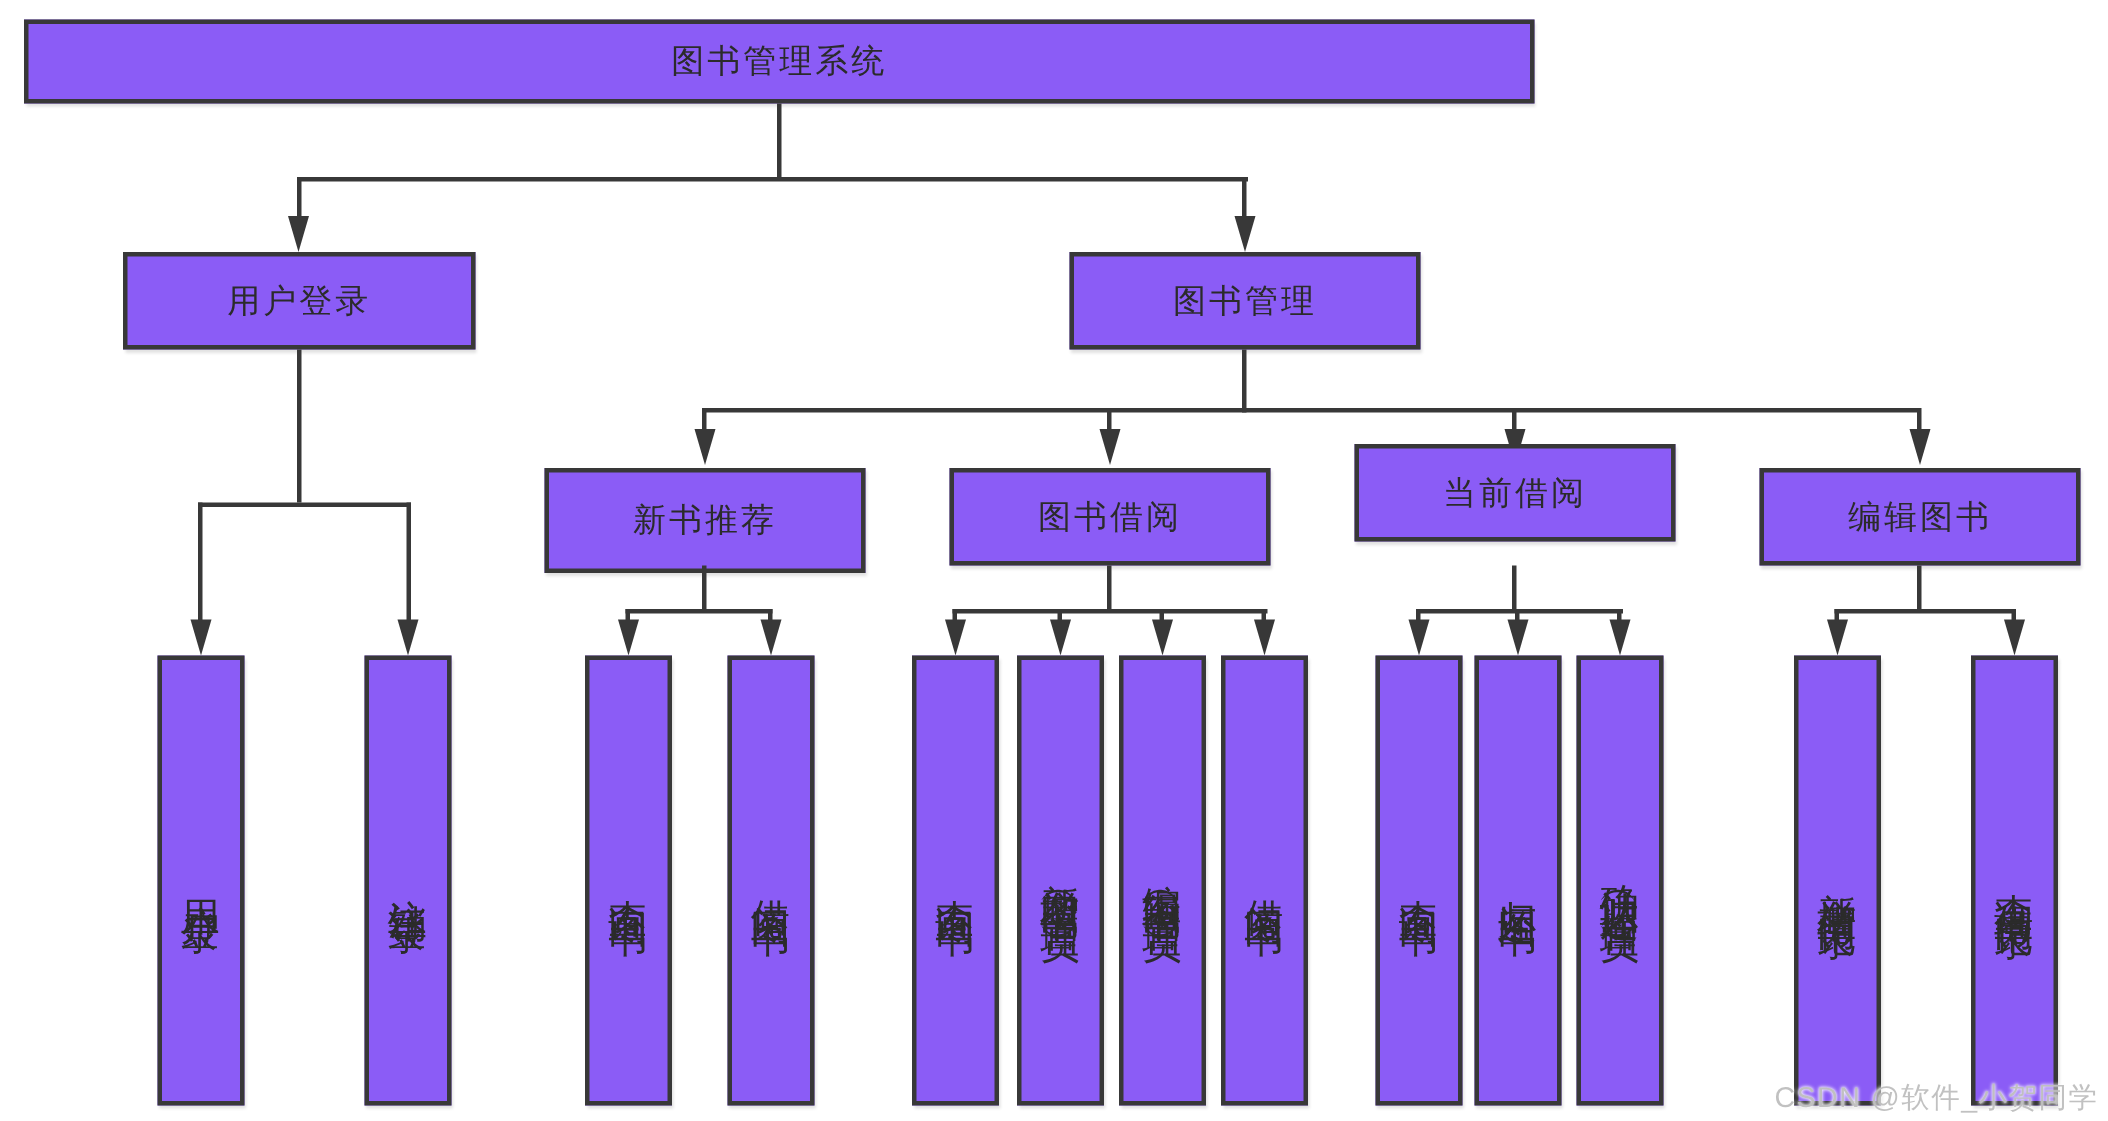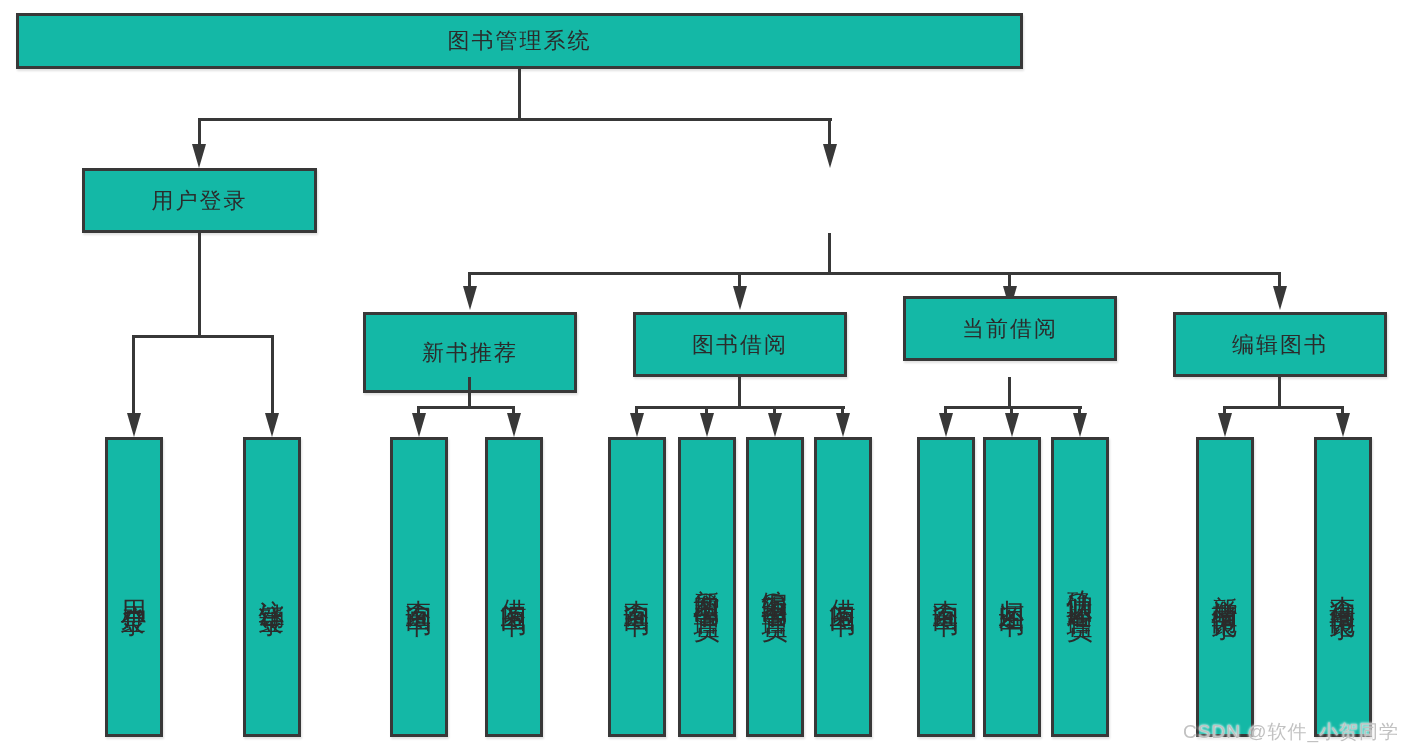--- a/index.html
+++ b/index.html
@@ -1,21 +1,21 @@
 <!DOCTYPE html>
 <html><head>
 <meta charset="utf-8">
 <style>
   html,body{margin:0;padding:0;background:#ffffff;}
   .canvas{
     position:relative;width:1405px;height:747px;background:#ffffff;overflow:hidden;
     font-family:"Liberation Sans","DejaVu Sans",sans-serif;color:#2b2b2b;
   }
   .box{
-    position:absolute;box-sizing:border-box;border:3px solid #383838;background:#14b8a6;
+    position:absolute;box-sizing:border-box;border:3px solid #383838;background:#8b5cf6;
     display:flex;align-items:center;justify-content:center;
     box-shadow:1px 2px 2px rgba(0,0,0,0.12);
   }
   .hlabel{font-size:22px;letter-spacing:2px;white-space:nowrap;}
   .vbox{width:58px;height:300px;}
   .vtext{
     writing-mode:vertical-rl;font-size:26px;letter-spacing:4px;line-height:1;
     white-space:nowrap;
   }
   .vline{position:absolute;width:3px;background:#383838;}
@@ -43,40 +43,43 @@
   <div class="vline" style="left:518px;top:69px;height:49px;"></div>
   <div class="hline" style="left:198px;top:118px;width:634px;"></div>
   <div class="vline" style="left:198px;top:118px;height:32px;"></div>
   <div class="arrow" style="left:192px;top:144px;"></div>
   <div class="vline" style="left:828px;top:118px;height:32px;"></div>
   <div class="arrow" style="left:823px;top:144px;"></div>
 
   <div class="box" style="left:82px;top:168px;width:235px;height:65px;">
     <span class="hlabel">用户登录</span>
   </div>
+  <div class="box" style="left:713px;top:168px;width:234px;height:65px;">
+    <span class="hlabel">图书管理</span>
+  </div>
 
   <div class="vline" style="left:198px;top:233px;height:102px;"></div>
   <div class="hline" style="left:132px;top:335px;width:142px;"></div>
   <div class="vline" style="left:132px;top:335px;height:83px;"></div>
   <div class="arrow" style="left:127px;top:413px;"></div>
   <div class="vline" style="left:271px;top:335px;height:83px;"></div>
   <div class="arrow" style="left:265px;top:413px;"></div>
 
   <div class="vline" style="left:828px;top:233px;height:42px;"></div>
   <div class="hline" style="left:468px;top:272px;width:812px;"></div>
   <div class="vline" style="left:468px;top:272px;height:16px;"></div>
   <div class="arrow" style="left:463px;top:286px;"></div>
   <div class="vline" style="left:738px;top:272px;height:16px;"></div>
   <div class="arrow" style="left:733px;top:286px;"></div>
   <div class="vline" style="left:1008px;top:272px;height:16px;"></div>
   <div class="arrow" style="left:1003px;top:286px;"></div>
   <div class="vline" style="left:1278px;top:272px;height:16px;"></div>
   <div class="arrow" style="left:1273px;top:286px;"></div>
 
-  <div class="box" style="left:363px;top:312px;width:214px;height:81px;">
+  <div class="box" style="left:363px;top:312px;width:214px;height:70px;">
     <span class="hlabel">新书推荐</span>
   </div>
   <div class="box" style="left:633px;top:312px;width:214px;height:65px;">
     <span class="hlabel">图书借阅</span>
   </div>
   <div class="box" style="left:903px;top:296px;width:214px;height:65px;">
     <span class="hlabel">当前借阅</span>
   </div>
   <div class="box" style="left:1173px;top:312px;width:214px;height:65px;">
     <span class="hlabel">编辑图书</span>

